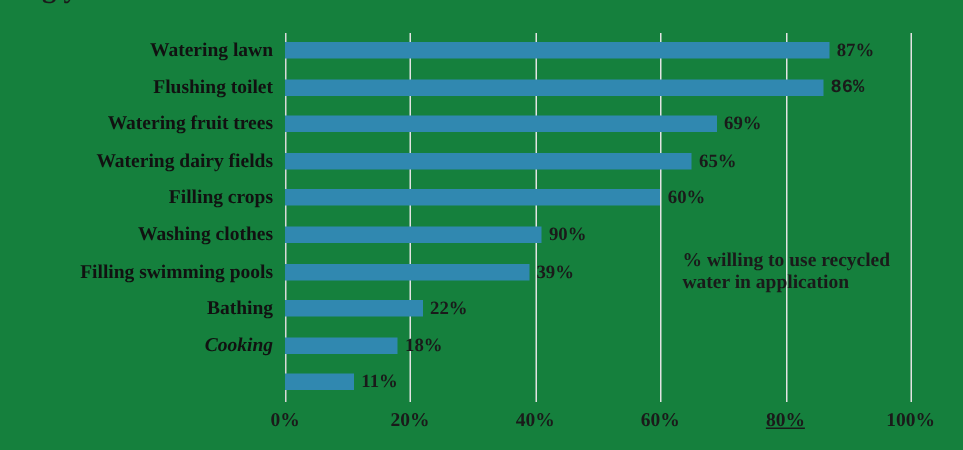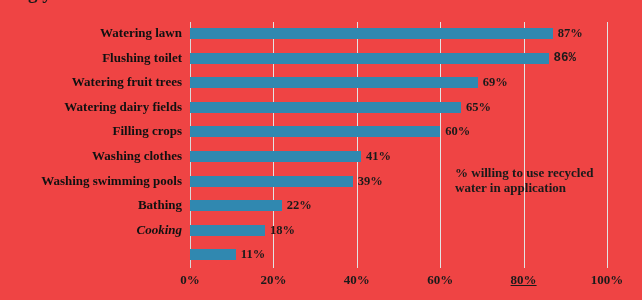--- a/index.html
+++ b/index.html
@@ -12,21 +12,21 @@
     height: 300px;
     overflow: hidden;
     font-family: "Liberation Serif", "DejaVu Serif", serif;
     color: #1a1a1a;
   }
 
   #chart-root {
     position: relative;
     width: 642px;
     height: 300px;
-    background: #ef4444;
+    background: #15803d;
   }
 
   
   #chart-title {
     position: absolute;
     left: 28px;
     top: -18px;
     width: 580px;
     font-size: 19px;
     font-weight: bold;
@@ -148,21 +148,21 @@
 
   <div id="chart-title">g y</div>
 
   <div id="category-labels">
       <div class="cat-label" style="top: 0px;">Watering lawn</div>
       <div class="cat-label" style="top: 24.6px;">Flushing toilet</div>
       <div class="cat-label" style="top: 49.2px; padding-left: 28px;">Watering fruit trees</div>
       <div class="cat-label" style="top: 73.8px;">Watering dairy fields</div>
       <div class="cat-label" style="top: 98.4px;">Filling crops</div>
       <div class="cat-label" style="top: 123px;">Washing clothes</div>
-      <div class="cat-label" style="top: 147.6px;">Washing swimming pools</div>
+      <div class="cat-label" style="top: 147.6px;">Filling swimming pools</div>
       <div class="cat-label" style="top: 172.2px;">Bathing</div>
       <div class="cat-label" style="top: 196.8px; font-style: italic;">Cooking</div>
     </div>
 
   <div id="plot-area">
     <div id="gridlines-layer">
         <div class="gridline axis-origin" style="left: 0px;"></div>
         <div class="gridline" style="left: 83.4px;"></div>
         <div class="gridline" style="left: 166.8px;"></div>
         <div class="gridline" style="left: 250.2px;"></div>
@@ -185,21 +185,21 @@
         <div class="bar-row" style="top: 73.8px;">
           <div class="bar" style="width: 271.05px; background: rgb(48, 136, 176);"></div>
           <div class="bar-value" style="left: 276.05px;">65%</div>
         </div>
         <div class="bar-row" style="top: 98.4px;">
           <div class="bar" style="width: 250.2px; background: rgb(48, 136, 176);"></div>
           <div class="bar-value" style="left: 255.2px;">60%</div>
         </div>
         <div class="bar-row" style="top: 123px;">
           <div class="bar" style="width: 170.97px; background: rgb(48, 136, 176);"></div>
-          <div class="bar-value" style="left: 175.97px;">41%</div>
+          <div class="bar-value" style="left: 175.97px;">90%</div>
         </div>
         <div class="bar-row" style="top: 147.6px;">
           <div class="bar" style="width: 162.63px; background: rgb(48, 136, 176);"></div>
           <div class="bar-value" style="left: 167.63px;">39%</div>
         </div>
         <div class="bar-row" style="top: 172.2px;">
           <div class="bar" style="width: 91.74px; background: rgb(48, 136, 176);"></div>
           <div class="bar-value" style="left: 96.74px;">22%</div>
         </div>
         <div class="bar-row" style="top: 196.8px;">

